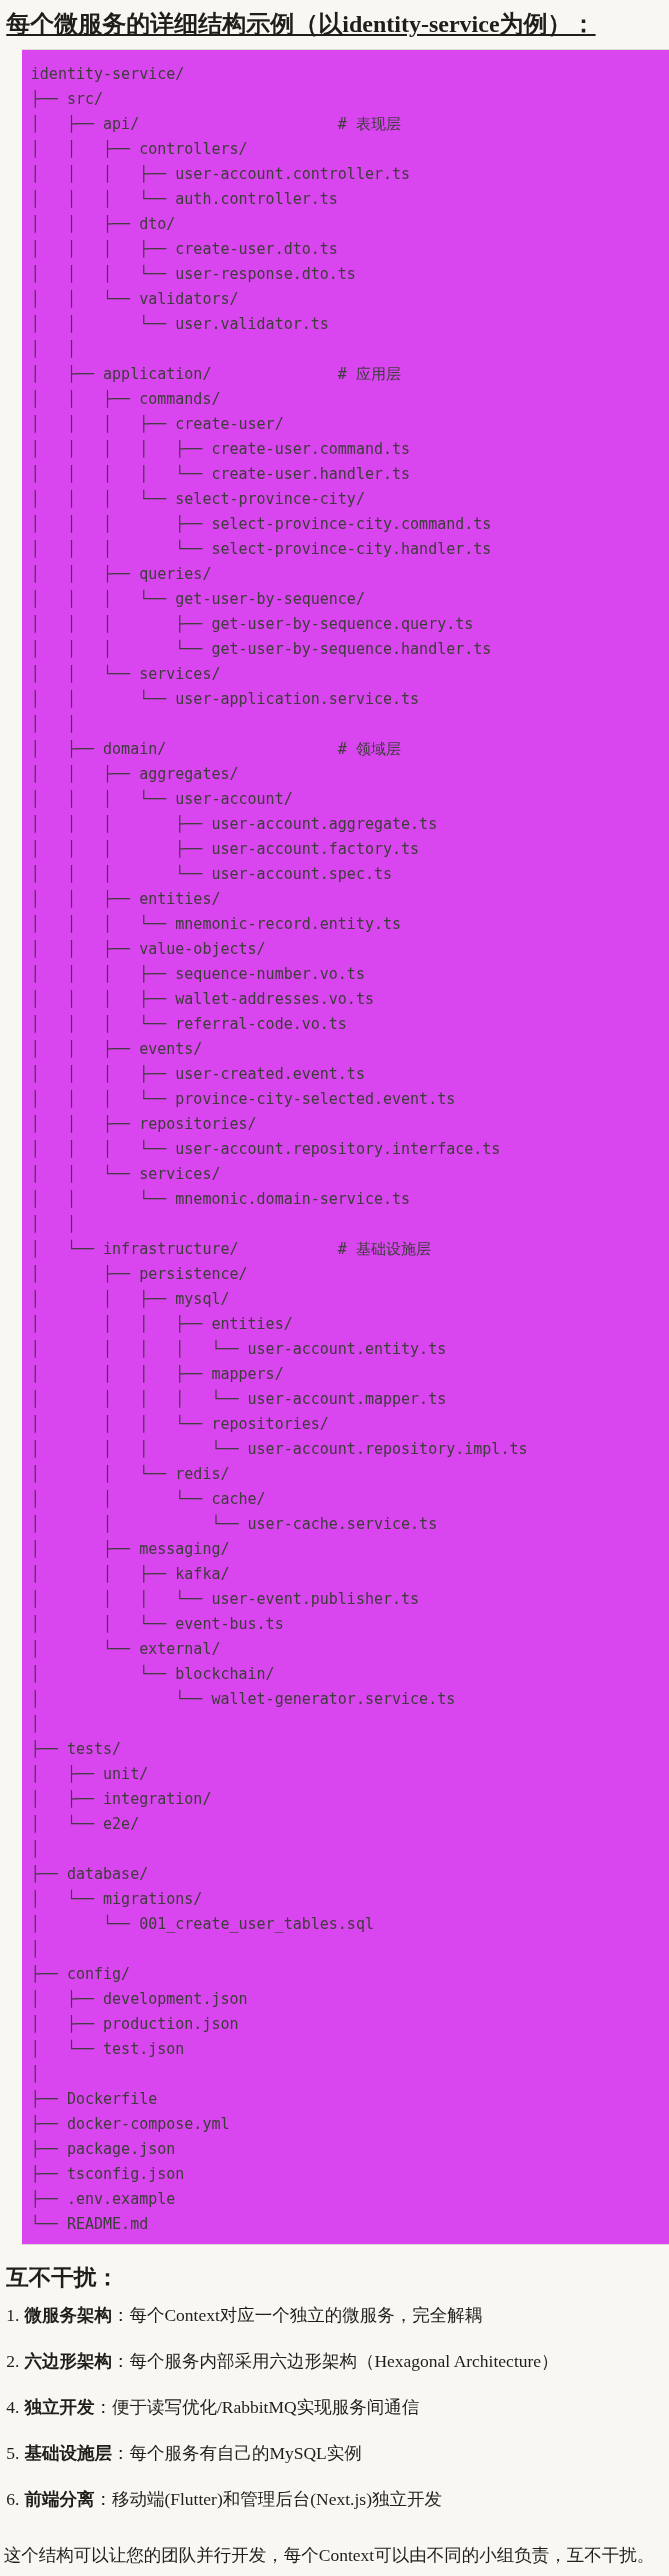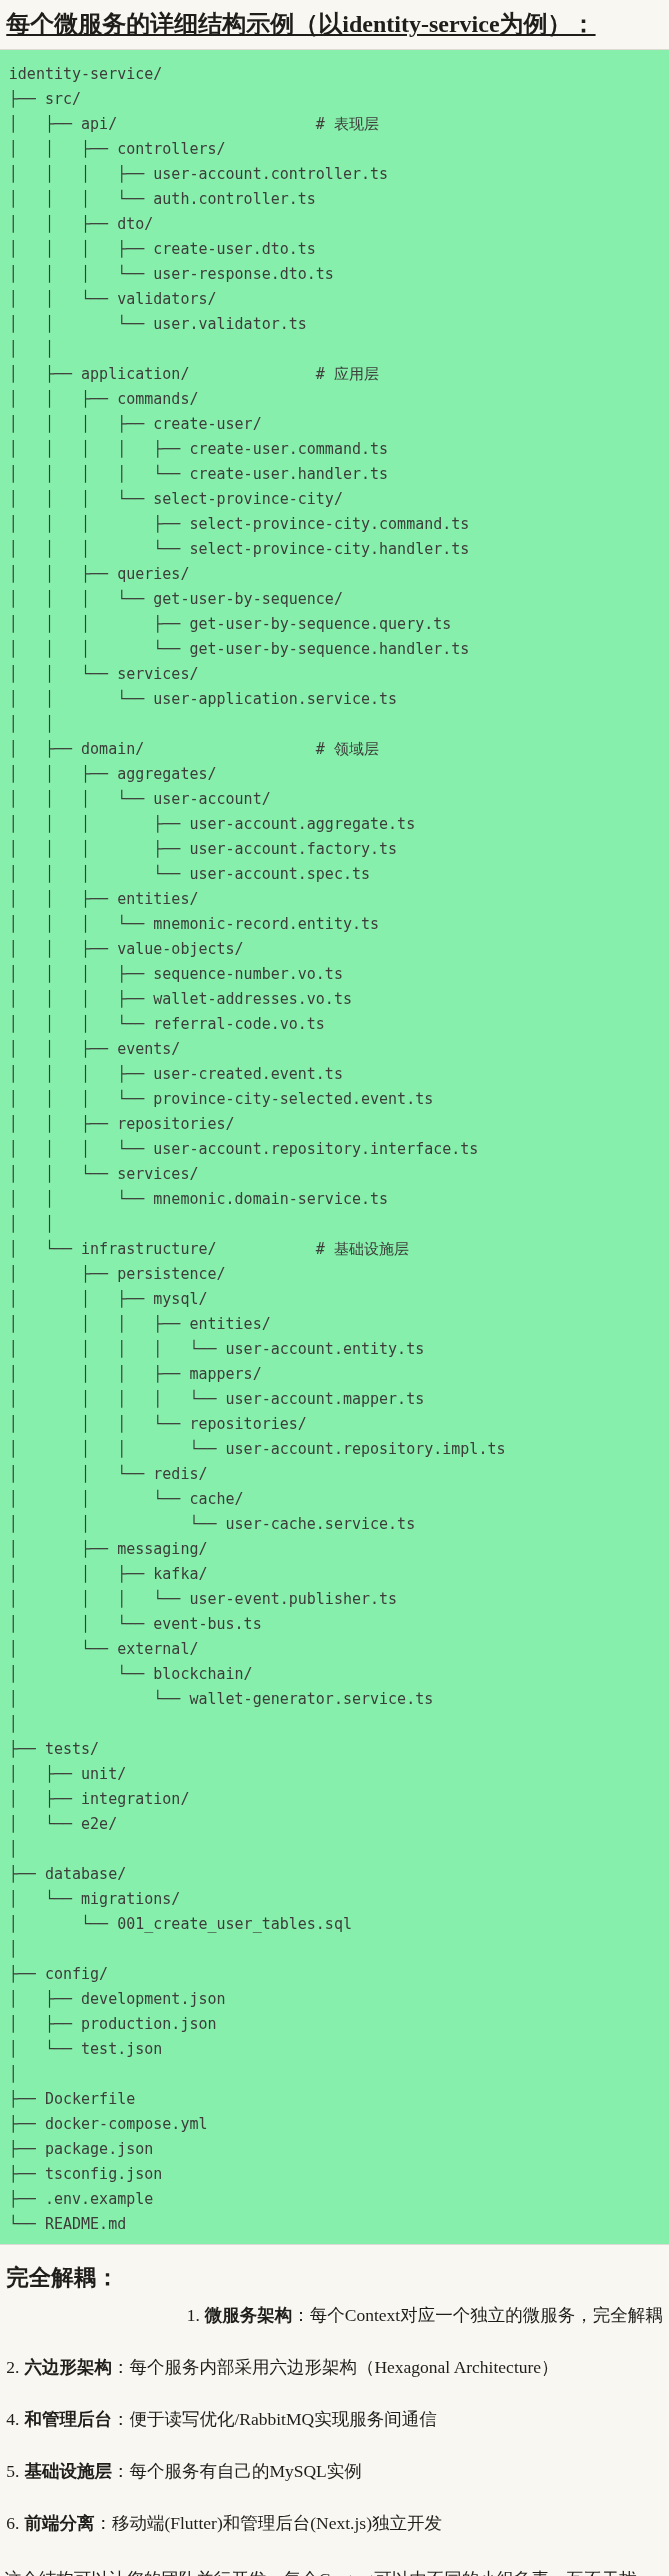--- a/index.html
+++ b/index.html
@@ -16,47 +16,48 @@
     padding: 10px 6.3px 0 6.3px;
     font-size: 24px;
     font-weight: bold;
     line-height: 29px;
     text-decoration: underline;
   }
   .codeblock {
     margin-top: 10px;
     border-top: 0.6px solid #dcdad2;
     border-bottom: 0.6px solid #dcdad2;
-    background: #86efac;
+    background: #d946ef;
     padding: 12px 0 6.9px 8.8px;
     overflow: hidden;
+    margin-left: 22px;
   }
   .codeblock pre {
     margin: 0;
     font-family: "DejaVu Sans Mono", monospace;
     font-size: 15px;
     line-height: 25px;
     color: #3d3d39;
     white-space: pre;
   }
   .notes {
     padding: 0 6.3px;
   }
   .notes-heading {
     margin: 19px 0 0 0;
     font-size: 22.5px;
     font-weight: bold;
     line-height: 27.5px;
   }
   .note-item {
-    margin-top: 27px;
+    margin-top: 21px;
     font-size: 17.5px;
     line-height: 25px;
   }
-  .note-item.first { margin-top: 11.3px; text-align: right; }
+  .note-item.first { margin-top: 11.3px; }
   .note-item .num { margin-right: 5px; }
   .note-item .term { font-weight: bold; }
   .notes-footer {
     margin-top: 31px;
     font-size: 17.5px;
     line-height: 25px;
     margin-left: -2.5px;
   }
 </style>
 </head>
@@ -148,30 +149,30 @@
 │
 ├── Dockerfile
 ├── docker-compose.yml
 ├── package.json
 ├── tsconfig.json
 ├── .env.example
 └── README.md</pre>
 </div>
 
 <div class="notes">
-  <div class="notes-heading">完全解耦：</div>
+  <div class="notes-heading">互不干扰：</div>
 
   <div class="note-item first">
     <span class="num">1.</span><span class="term">微服务架构</span><span class="desc">：每个Context对应一个独立的微服务，完全解耦</span>
   </div>
   <div class="note-item">
     <span class="num">2.</span><span class="term">六边形架构</span><span class="desc">：每个服务内部采用六边形架构（Hexagonal Architecture）</span>
   </div>
   <div class="note-item">
-    <span class="num">4.</span><span class="term">和管理后台</span><span class="desc">：便于读写优化/RabbitMQ实现服务间通信</span>
+    <span class="num">4.</span><span class="term">独立开发</span><span class="desc">：便于读写优化/RabbitMQ实现服务间通信</span>
   </div>
   <div class="note-item">
     <span class="num">5.</span><span class="term">基础设施层</span><span class="desc">：每个服务有自己的MySQL实例</span>
   </div>
   <div class="note-item">
     <span class="num">6.</span><span class="term">前端分离</span><span class="desc">：移动端(Flutter)和管理后台(Next.js)独立开发</span>
   </div>
 
   <div class="notes-footer">这个结构可以让您的团队并行开发，每个Context可以由不同的小组负责，互不干扰。</div>
 </div>

